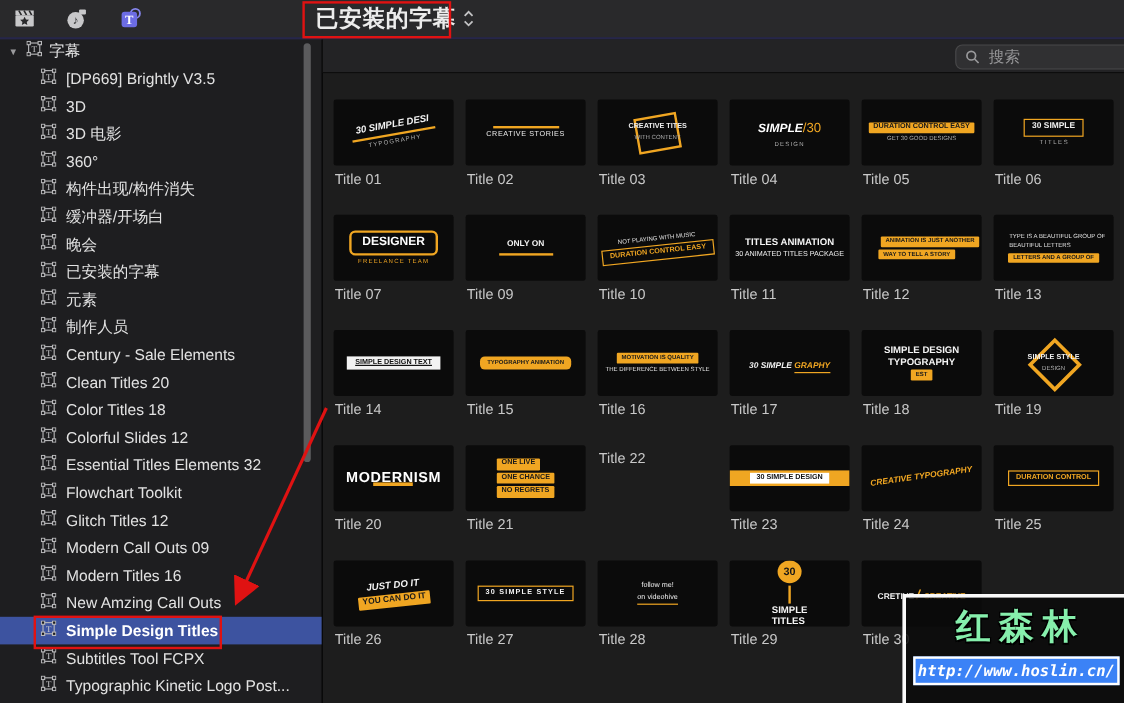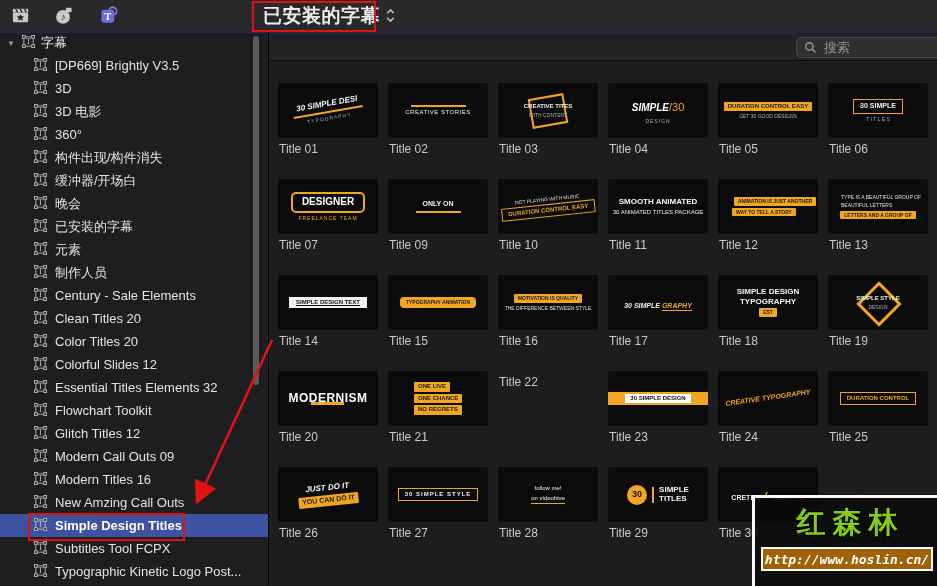--- a/index.html
+++ b/index.html
@@ -46,21 +46,21 @@
   .searchfield input::placeholder{color:#969698;}
 
   .grid{display:grid;grid-template-columns:repeat(6,100px);gap:23px 10px;padding:22px 0 0 9px;}
   .tile{width:100px;}
   .thumb{width:100px;height:55px;background:#0b0b0b;border-radius:2px;position:relative;
          overflow:hidden;cursor:pointer;}
   .tile-label{margin:4px 0 0 1px;color:#c9c9c9;font-size:12px;}
 
   .ti{width:100%;height:100%;display:flex;flex-direction:column;align-items:center;
       justify-content:center;gap:2px;position:relative;color:#eaeaea;}
-  .ti.row{flex-direction:row;}
+  .ti.row{flex-direction:column;}
   .ti.colL{align-items:flex-start;padding-left:26px;box-sizing:border-box;}
   .ti.rot-n10{transform:rotate(-10deg);} .ti.rot-n8{transform:rotate(-8deg);} .ti.rot-n6{transform:rotate(-6deg);}
   .ti.tiltsq::before{content:"";position:absolute;left:50%;top:50%;width:32px;height:26px;
       margin:-15px 0 0 -18px;border:2px solid #f0a622;transform:rotate(-10deg);}
   .ti.diamond::before{content:"";position:absolute;left:50%;top:50%;width:26px;height:26px;
       margin:-15px 0 0 -15px;border:3px solid #f0a622;transform:rotate(45deg);}
 
   .de{display:block;line-height:1.25;white-space:nowrap;position:relative;}
   .t4{font-size:5px;color:#e0e0e0;} .t5{font-size:6px;color:#eee;} .t6{font-size:7px;}
   .tw5{font-size:6px;color:#f2f2f2;font-weight:700;}
@@ -89,23 +89,23 @@
   .blockcol span{display:block;font-size:8px;font-weight:800;color:#f5f5f5;line-height:1.05;text-align:left;}
   .wleft{text-align:left;width:74px;}
   .shift-r{transform:translateX(7px);} .shift-l{transform:translateX(-4px);}
   .mu::after{content:"";position:absolute;left:28%;right:30%;bottom:1px;height:3px;background:#f0a622;}
 
   
   .arrow-svg{position:absolute;left:0;top:0;width:937px;height:586px;pointer-events:none;z-index:60;}
   .watermark{position:absolute;left:752px;top:495px;width:190px;height:95px;box-sizing:border-box;
              background:rgba(10,10,10,.86);border:3px solid #fafafa;z-index:50;
              display:flex;flex-direction:column;align-items:center;padding-top:5px;}
-  .wm-title{color:#84cc16;font-size:29px;font-weight:800;letter-spacing:7px;margin-left:7px;
+  .wm-title{color:#86efac;font-size:29px;font-weight:800;letter-spacing:7px;margin-left:7px;
             text-shadow:1px 1px 0 #000,-1px -1px 0 #000,1px -1px 0 #000,-1px 1px 0 #000;}
-  .wm-urlbox{margin-top:4px;border:2px solid #fff;background:#a16207;padding:1px 2px;}
+  .wm-urlbox{margin-top:4px;border:2px solid #fff;background:#3b82f6;padding:1px 2px;}
   .wm-url{color:#fff;font-size:13px;font-weight:bold;font-style:italic;
           font-family:"DejaVu Sans Mono", monospace;}
 </style>
 </head>
 <body>
 
 <div class="topbar">
   <button class="tb-icon">
     <svg width="21" height="21" viewBox="0 0 22 22">
       <path d="M3 4 h16 v4 H3 Z" fill="#c8c8ca"></path>
@@ -287,21 +287,21 @@
       </div>
       <div class="side-item">
         <span><svg width="13" height="13" viewBox="0 0 14 14">
             <rect x="2" y="2" width="10" height="10" fill="none" stroke="#b9b9bb" stroke-width="1"></rect>
             <rect x="0.5" y="0.5" width="3" height="3" fill="#1e1e20" stroke="#b9b9bb"></rect>
             <rect x="10.5" y="0.5" width="3" height="3" fill="#1e1e20" stroke="#b9b9bb"></rect>
             <rect x="0.5" y="10.5" width="3" height="3" fill="#1e1e20" stroke="#b9b9bb"></rect>
             <rect x="10.5" y="10.5" width="3" height="3" fill="#1e1e20" stroke="#b9b9bb"></rect>
             <text x="7" y="10" text-anchor="middle" font-size="8" fill="#cfcfd1" font-family="Liberation Serif, serif">T</text>
           </svg></span>
-        <span class="lbl">Color Titles 20</span>
+        <span class="lbl">Color Titles 18</span>
       </div>
       <div class="side-item">
         <span><svg width="13" height="13" viewBox="0 0 14 14">
             <rect x="2" y="2" width="10" height="10" fill="none" stroke="#b9b9bb" stroke-width="1"></rect>
             <rect x="0.5" y="0.5" width="3" height="3" fill="#1e1e20" stroke="#b9b9bb"></rect>
             <rect x="10.5" y="0.5" width="3" height="3" fill="#1e1e20" stroke="#b9b9bb"></rect>
             <rect x="0.5" y="10.5" width="3" height="3" fill="#1e1e20" stroke="#b9b9bb"></rect>
             <rect x="10.5" y="10.5" width="3" height="3" fill="#1e1e20" stroke="#b9b9bb"></rect>
             <text x="7" y="10" text-anchor="middle" font-size="8" fill="#cfcfd1" font-family="Liberation Serif, serif">T</text>
           </svg></span>
@@ -500,21 +500,21 @@
           <div class="ti rot-n6">
             <span class="de t4">NOT PLAYING WITH MUSIC</span>
             <span class="de youtline ty5">DURATION CONTROL EASY</span>
           </div>
         </div>
         <p class="tile-label">Title 10</p>
       </div>
       <div class="tile">
         <div class="thumb">
           <div class="ti ">
-            <span class="de tw7">SMOOTH ANIMATED</span>
+            <span class="de tw7">TITLES ANIMATION</span>
             <span class="de t5">30 ANIMATED TITLES PACKAGE</span>
           </div>
         </div>
         <p class="tile-label">Title 11</p>
       </div>
       <div class="tile">
         <div class="thumb">
           <div class="ti ">
             <span class="de ybar t4 shift-r">ANIMATION IS JUST ANOTHER</span>
             <span class="de ybar t4 shift-l">WAY TO TELL A STORY</span>

